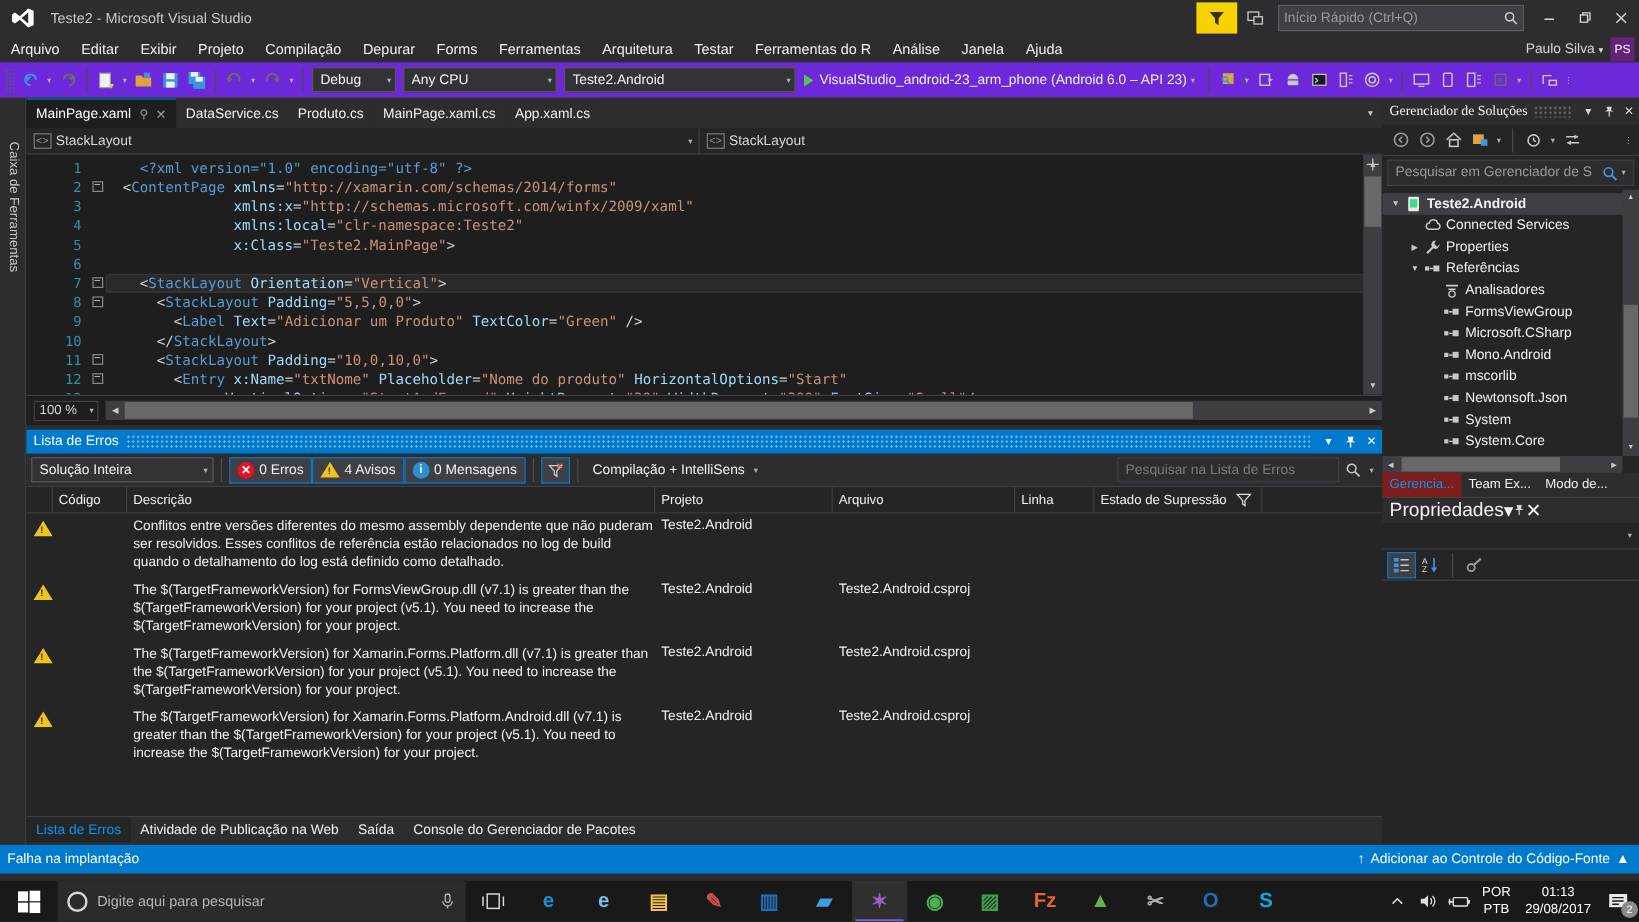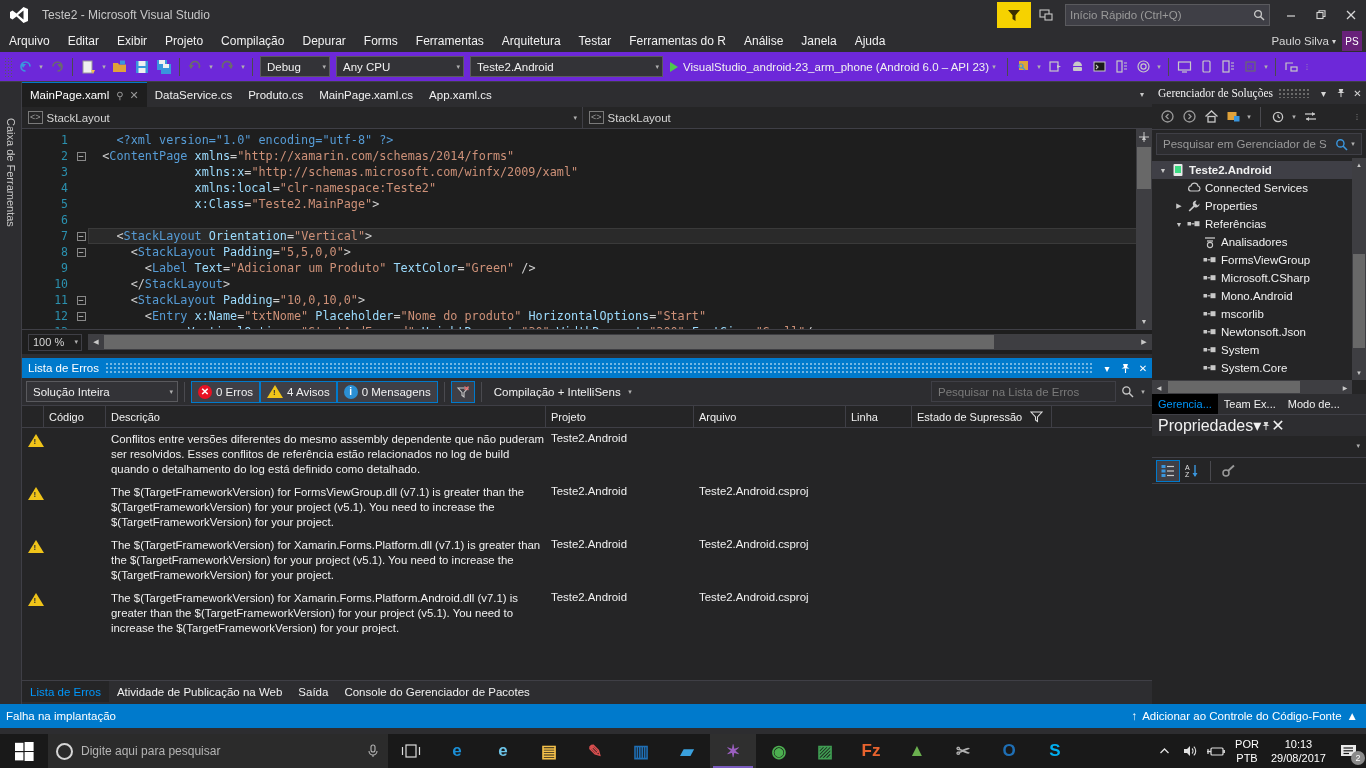--- a/index.html
+++ b/index.html
@@ -402,21 +402,21 @@
     position: absolute; left: 16px; top: 1px; width: 132px; height: 12px;
     background: #686868;
   }
   .se-tabs {
     height: 20px; background: #2d2d30; display: flex; align-items: stretch;
   }
   .se-tab {
     display: flex; align-items: center; padding: 0 6px; font-size: 11px;
     color: #f1f1f1;
   }
-  .se-tab.active { background: #000000; color: #0097fb; }
+  .se-tab.active { background: #7f1d1d; color: #0097fb; }
 
   .props-title {
     height: 22px; background: #2d2d30; display: flex; align-items: center;
     padding-left: 6px; border-top: 1px solid #3f3f46;
   }
   .props-combo {
     height: 22px; background: #252526; border-bottom: 1px solid #3f3f46;
     position: relative;
   }
   .props-combo .pc-arrow {
@@ -1323,21 +1323,21 @@
           <rect x="17.3" y="7" width="1.6" height="3" fill="#e0e0e0"></rect>
           <line x1="1" y1="8.5" x2="5" y2="8.5" stroke="#e0e0e0" stroke-width="1.4"></line>
           <line x1="2" y1="6" x2="2" y2="11" stroke="#e0e0e0" stroke-width="1.2"></line>
         </svg>
       </div>
       <div class="tray-lang">
         <span>POR</span>
         <span>PTB</span>
       </div>
       <div class="tray-clock">
-        <span>10:13</span>
+        <span>01:13</span>
         <span>29/08/2017</span>
       </div>
       <div class="action-center">
         <svg width="18" height="16" viewBox="0 0 18 16">
           <rect x="1" y="2" width="15" height="11" fill="#e8e8e8"></rect>
           <line x1="3.5" y1="5" x2="13" y2="5" stroke="#191919" stroke-width="1.2"></line>
           <line x1="3.5" y1="7.8" x2="13" y2="7.8" stroke="#191919" stroke-width="1.2"></line>
           <line x1="3.5" y1="10.5" x2="9" y2="10.5" stroke="#191919" stroke-width="1.2"></line>
         </svg>
         <span class="notif-badge">2</span>

